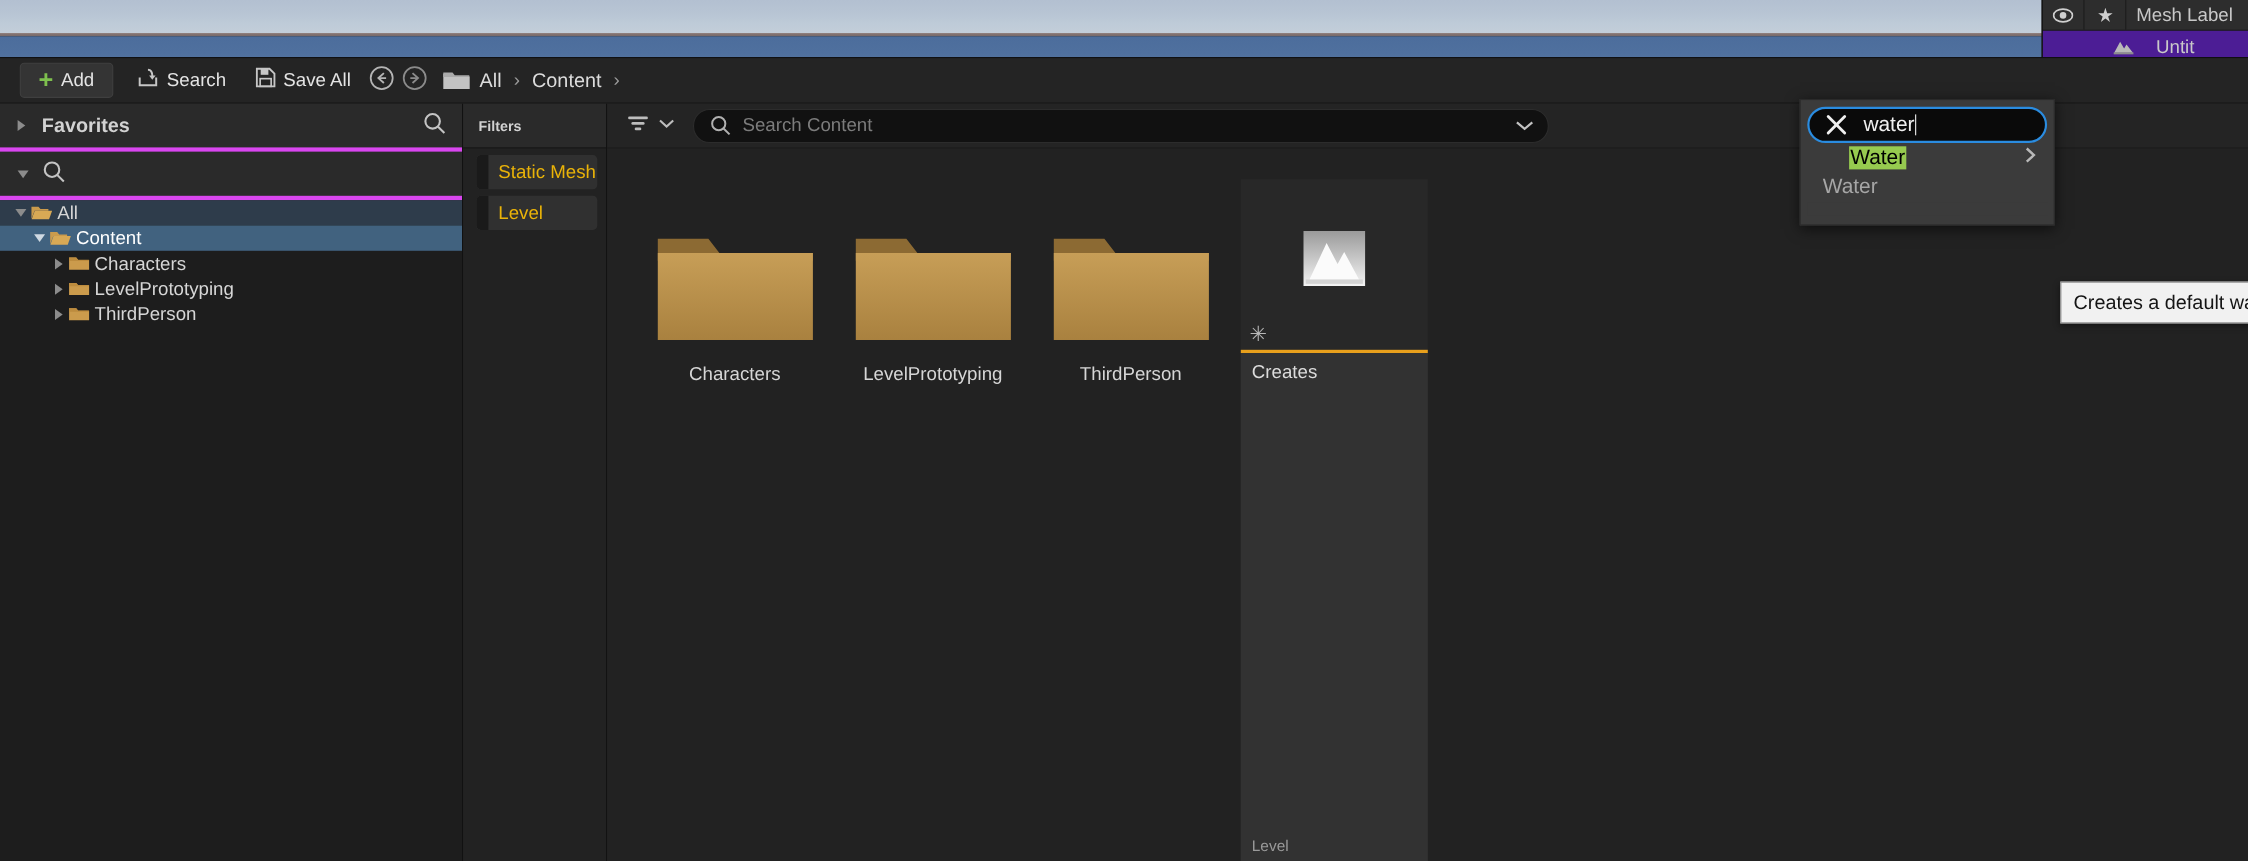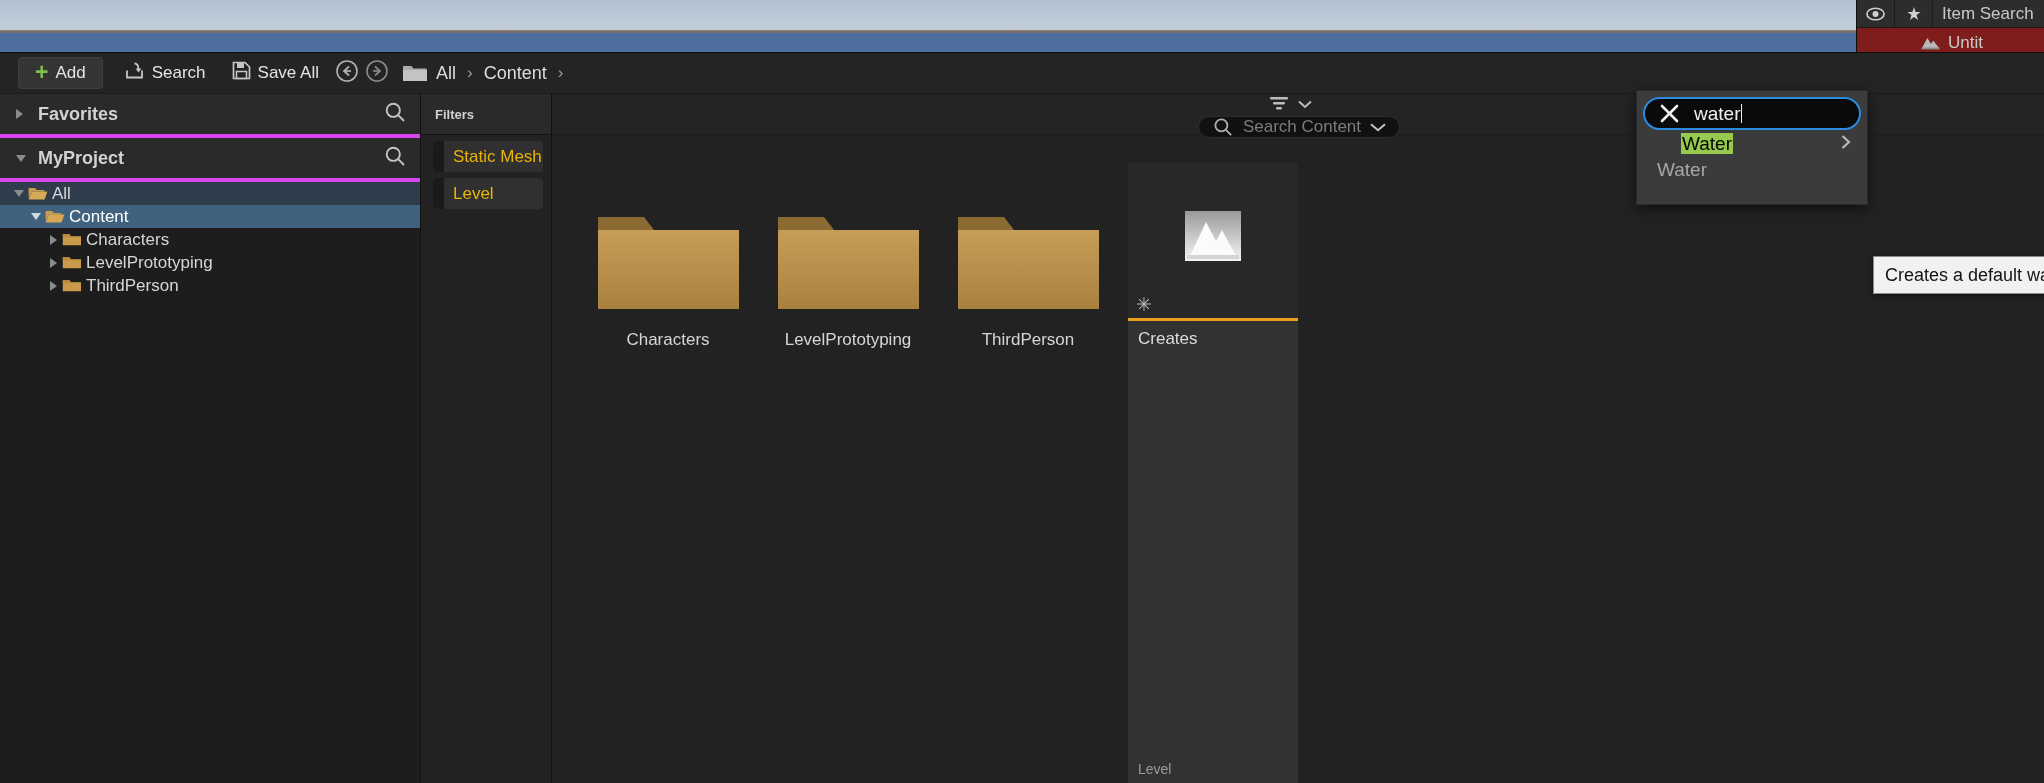--- a/index.html
+++ b/index.html
@@ -72,21 +72,22 @@
     flex: 1; justify-content: flex-start;
     padding-left: 9px;
     color: #c8c8c8; font-size: 17px;
     border-right: none;
     white-space: nowrap;
   }
   #outliner-row {
     display: flex; align-items: center;
     height: 29px;
     padding-left: 64px;
-    background: #7f1d1d;
+    background: #4c1d95;
+    gap: 12px;
   }
   #outliner-row .ol-item-name {
     color: #c9c9c9; font-size: 17px; white-space: nowrap;
   }
   .level-glyph { margin-right: 8px; display: inline-flex; }
 
   
   #browser {
     position: absolute;
     left: 0; top: 52px;
@@ -215,21 +216,20 @@
     background: #222;
     display: flex; flex-direction: column;
     overflow: hidden;
   }
   #assets-toolbar {
     height: 40px;
     display: flex; align-items: center;
     padding: 0 16px 0 18px;
     background: #242424;
     border-bottom: 1px solid #1b1b1b;
-    flex-direction: column;
   }
   .filter-funnel-btn {
     display: flex; align-items: center; gap: 6px;
     cursor: pointer; margin-right: 16px;
   }
   #search-box {
     flex: 1;
     height: 29px;
     background: #111;
     border: 1px solid #2c2c2c;
@@ -381,21 +381,21 @@
         <svg width="19" height="14" viewBox="0 0 19 14">
           <ellipse cx="9.5" cy="7" rx="8.6" ry="5.8" fill="none" stroke="#cfcfcf" stroke-width="1.6"></ellipse>
           <circle cx="9.5" cy="7" r="3" fill="#cfcfcf"></circle>
         </svg>
       </div>
       <div class="ol-col pin">
         <svg width="16" height="16" viewBox="0 0 16 16">
           <path d="M8 1 L9.6 6 L14.6 6 L10.5 9 L12.1 14 L8 10.9 L3.9 14 L5.5 9 L1.4 6 L6.4 6 Z" fill="#cfcfcf"></path>
         </svg>
       </div>
-      <div class="ol-col label">Item Search</div>
+      <div class="ol-col label">Mesh Label</div>
     </div>
     <div id="outliner-row">
       <span class="level-glyph">
         <svg width="19" height="15" viewBox="0 0 19 15">
           <path d="M1 13 L6.4 3 L10 9 L12.2 5.5 L18 13 Z" fill="#b9b9b9"></path>
           <rect x="0.5" y="12.6" width="18" height="1.8" fill="#8d8d8d"></rect>
         </svg>
       </span>
       <span class="ol-item-name">Untit</span>
     </div>
@@ -477,21 +477,20 @@
               <circle cx="9.3" cy="9.3" r="6.6" fill="none" stroke="#c4c4c4" stroke-width="1.9"></circle>
               <line x1="14.2" y1="14.2" x2="20" y2="20" stroke="#c4c4c4" stroke-width="1.9"></line>
             </svg>
           </span>
         </div>
 
         <div class="src-section-head">
           <span class="twisty">
               <span class="tri-down"></span>
             </span>
-          <span class="title">MyProject</span>
           <span>
             <svg width="22" height="22" viewBox="0 0 22 22">
               <circle cx="9.3" cy="9.3" r="6.6" fill="none" stroke="#c4c4c4" stroke-width="1.9"></circle>
               <line x1="14.2" y1="14.2" x2="20" y2="20" stroke="#c4c4c4" stroke-width="1.9"></line>
             </svg>
           </span>
         </div>
 
         <div class="src-tree">
 

